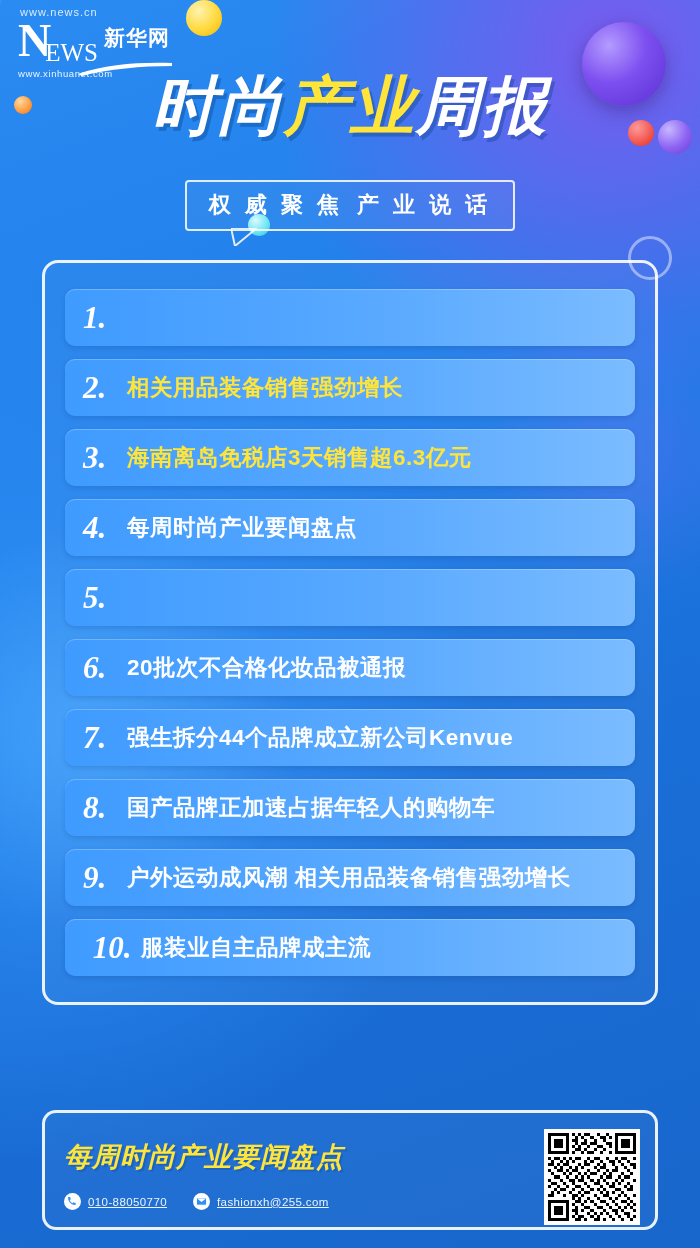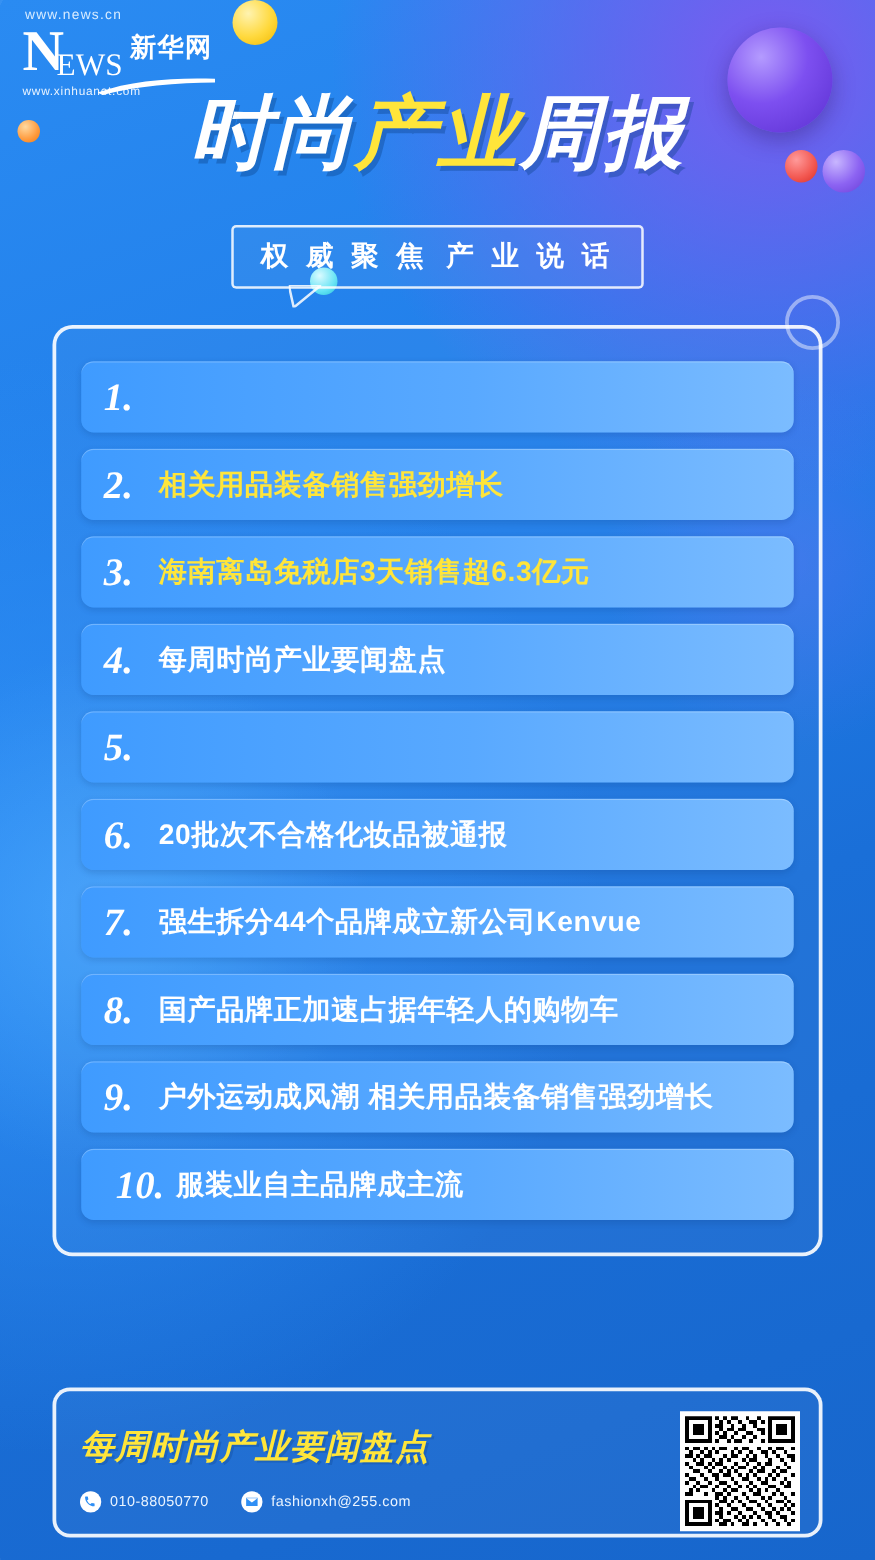--- a/index.html
+++ b/index.html
@@ -246,20 +246,21 @@
     gap: 26px;
     margin-top: 18px;
   }
   .contact {
     display: flex;
     align-items: center;
     gap: 7px;
     font-size: 11.5px;
     color: #eaf4ff;
     letter-spacing: 0.4px;
+    text-decoration: underline;
   }
   .cicon {
     width: 17px; height: 17px;
     border-radius: 50%;
     background: #ffffff;
     display: flex;
     align-items: center;
     justify-content: center;
     flex: none;
   }

